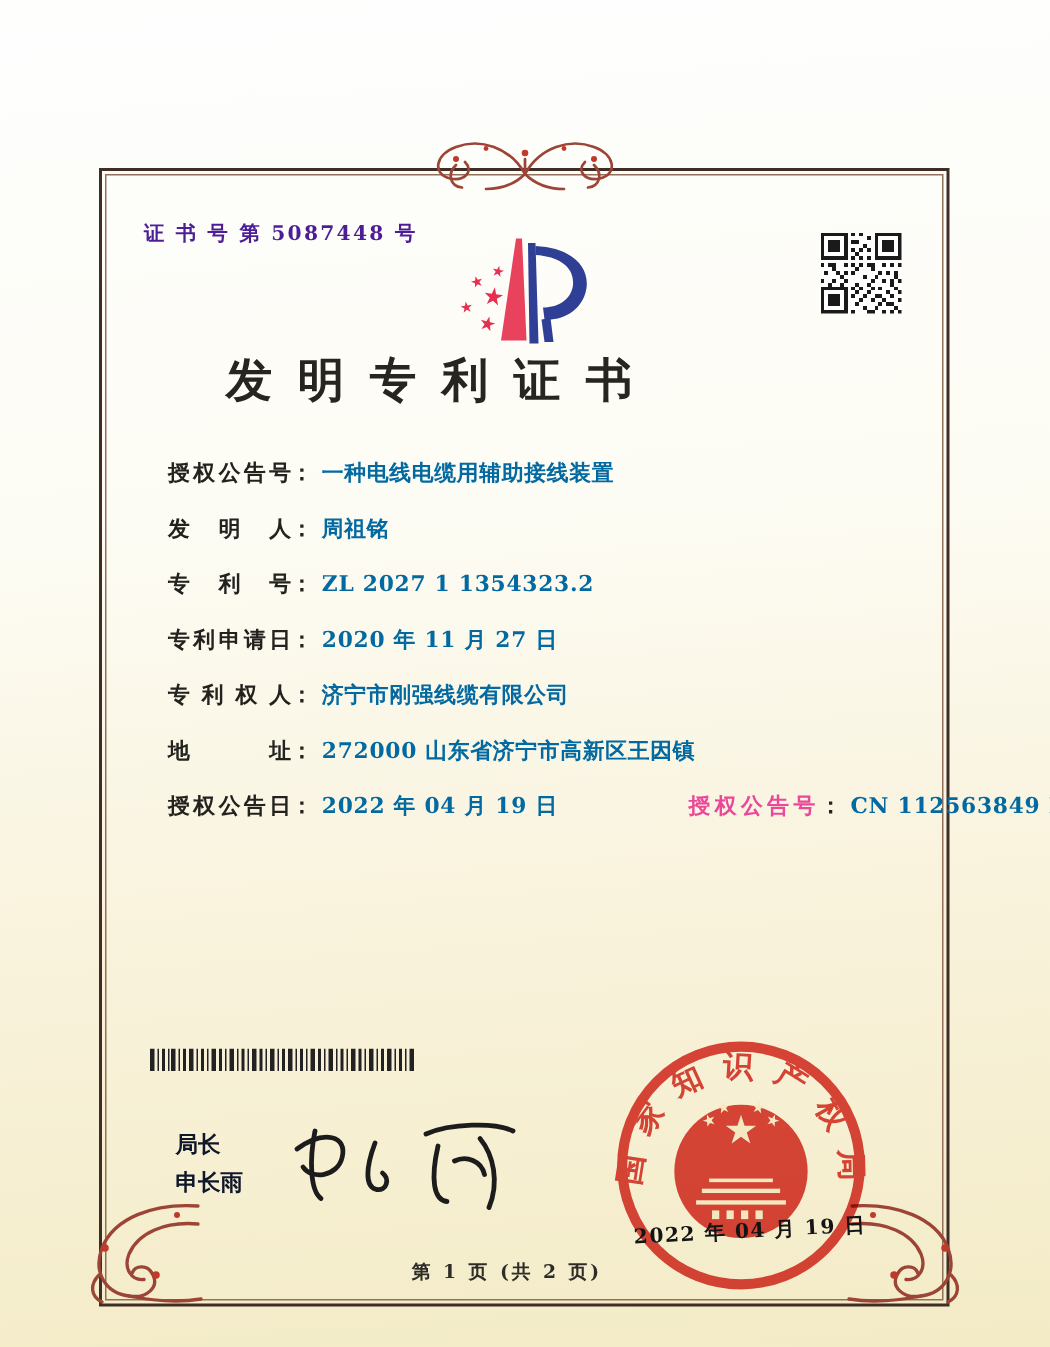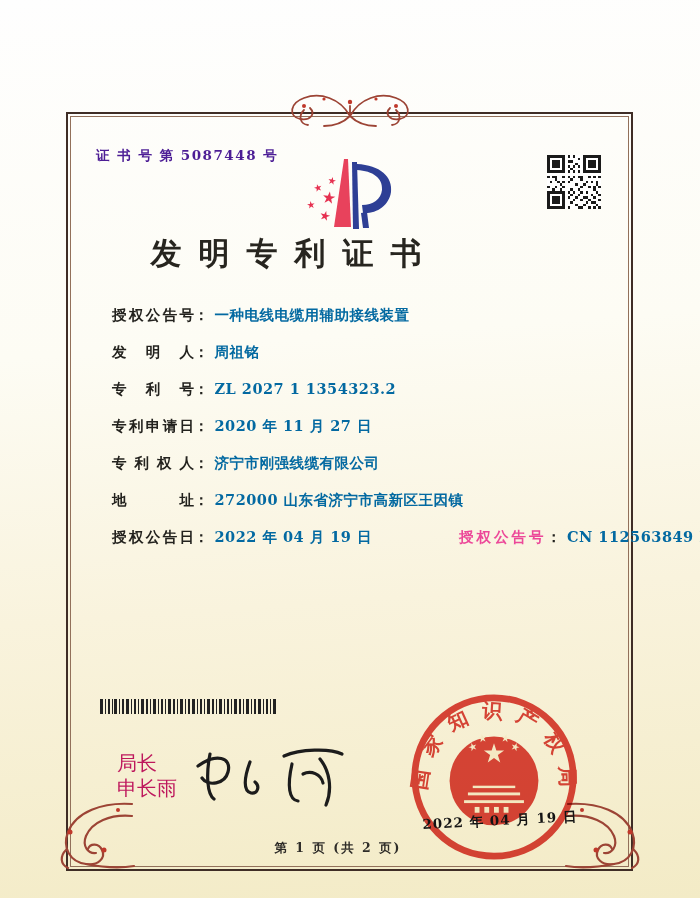--- a/index.html
+++ b/index.html
@@ -43,21 +43,21 @@
   .lbl2{font-weight:700;color:#ec4899;letter-spacing:3px;}
   .grant-no{position:absolute;left:347px;top:0;white-space:nowrap;}
   
   .body-text{
     position:absolute;left:99px;top:551px;width:504px;z-index:3;
     font-size:13.5px;line-height:21px;font-weight:600;color:#1e1d1a;
   }
   .body-text p{margin:0;text-indent:2em;text-align:justify;}
   .barcode{position:absolute;left:100px;top:699px;width:178px;height:15px;z-index:3;}
   
-  .signer{position:absolute;left:117px;top:751px;z-index:3;font-size:20px;font-weight:400;color:#be185d;line-height:25px;}
+  .signer{position:absolute;left:117px;top:751px;z-index:3;font-size:15px;font-weight:700;color:#0f172a;line-height:25px;}
   .signature{position:absolute;left:192px;top:736px;width:165px;height:75px;z-index:4;}
   
   .seal{position:absolute;left:409px;top:692px;width:170px;height:170px;z-index:5;opacity:.92;mix-blend-mode:multiply;}
   .seal-date{
     position:absolute;left:420px;top:812px;width:160px;z-index:6;
     text-align:center;font-size:13.5px;font-weight:800;color:#141414;
     letter-spacing:1px;transform:rotate(-3deg);white-space:nowrap;
   }
   .footer{
     position:absolute;left:0;top:840px;width:676px;z-index:3;

